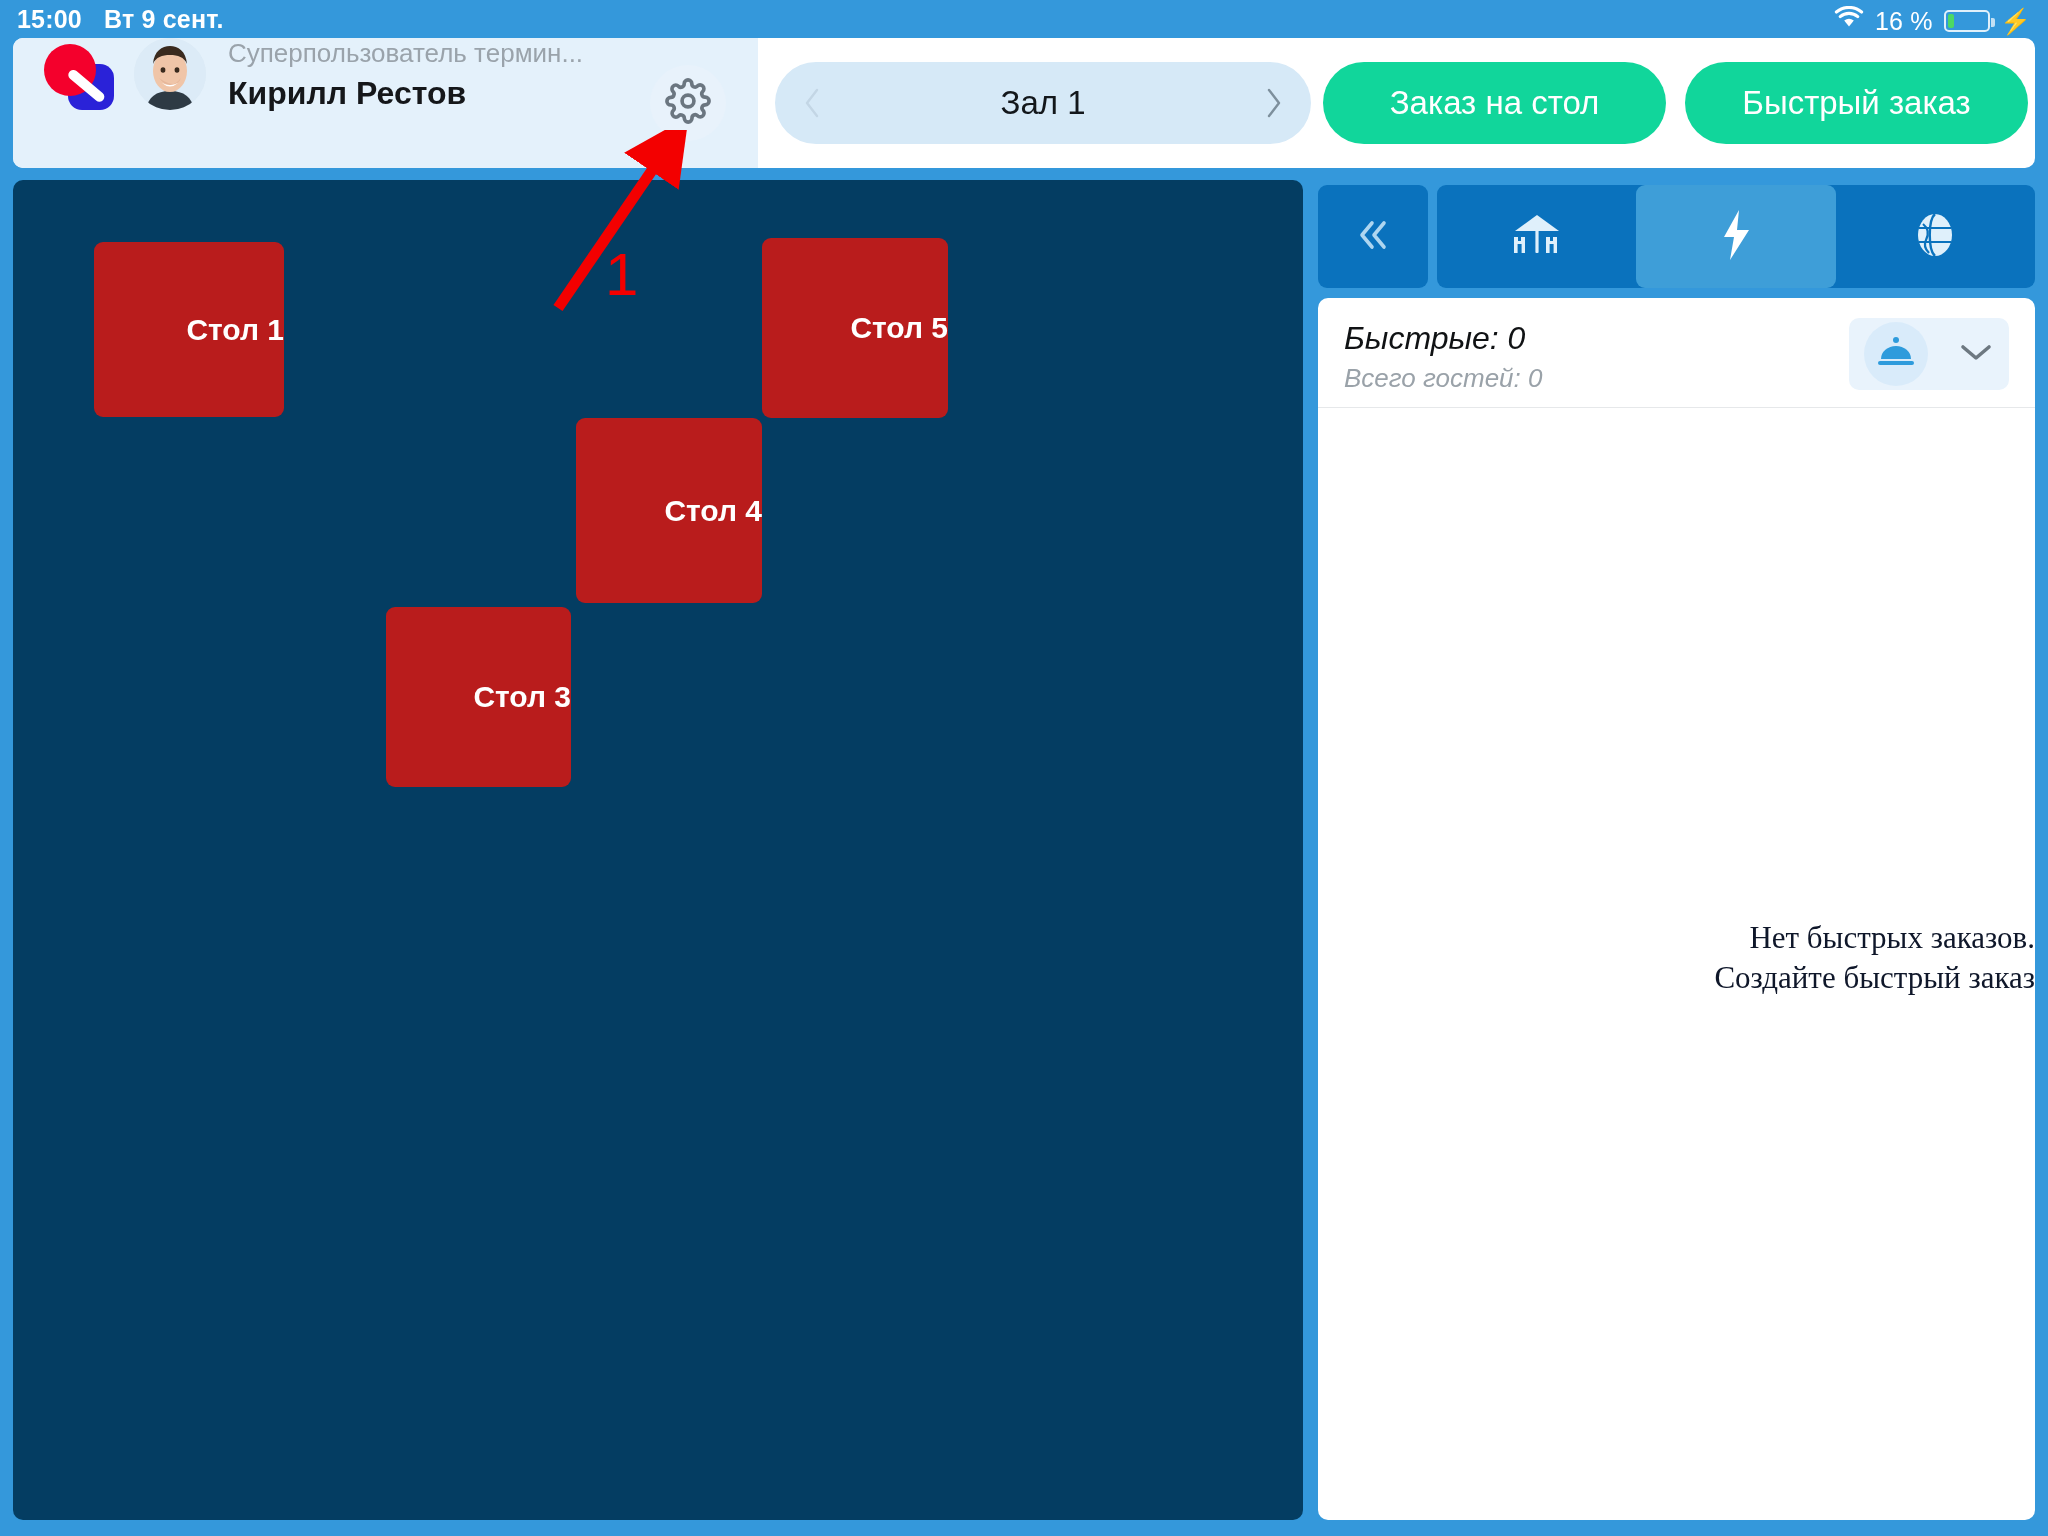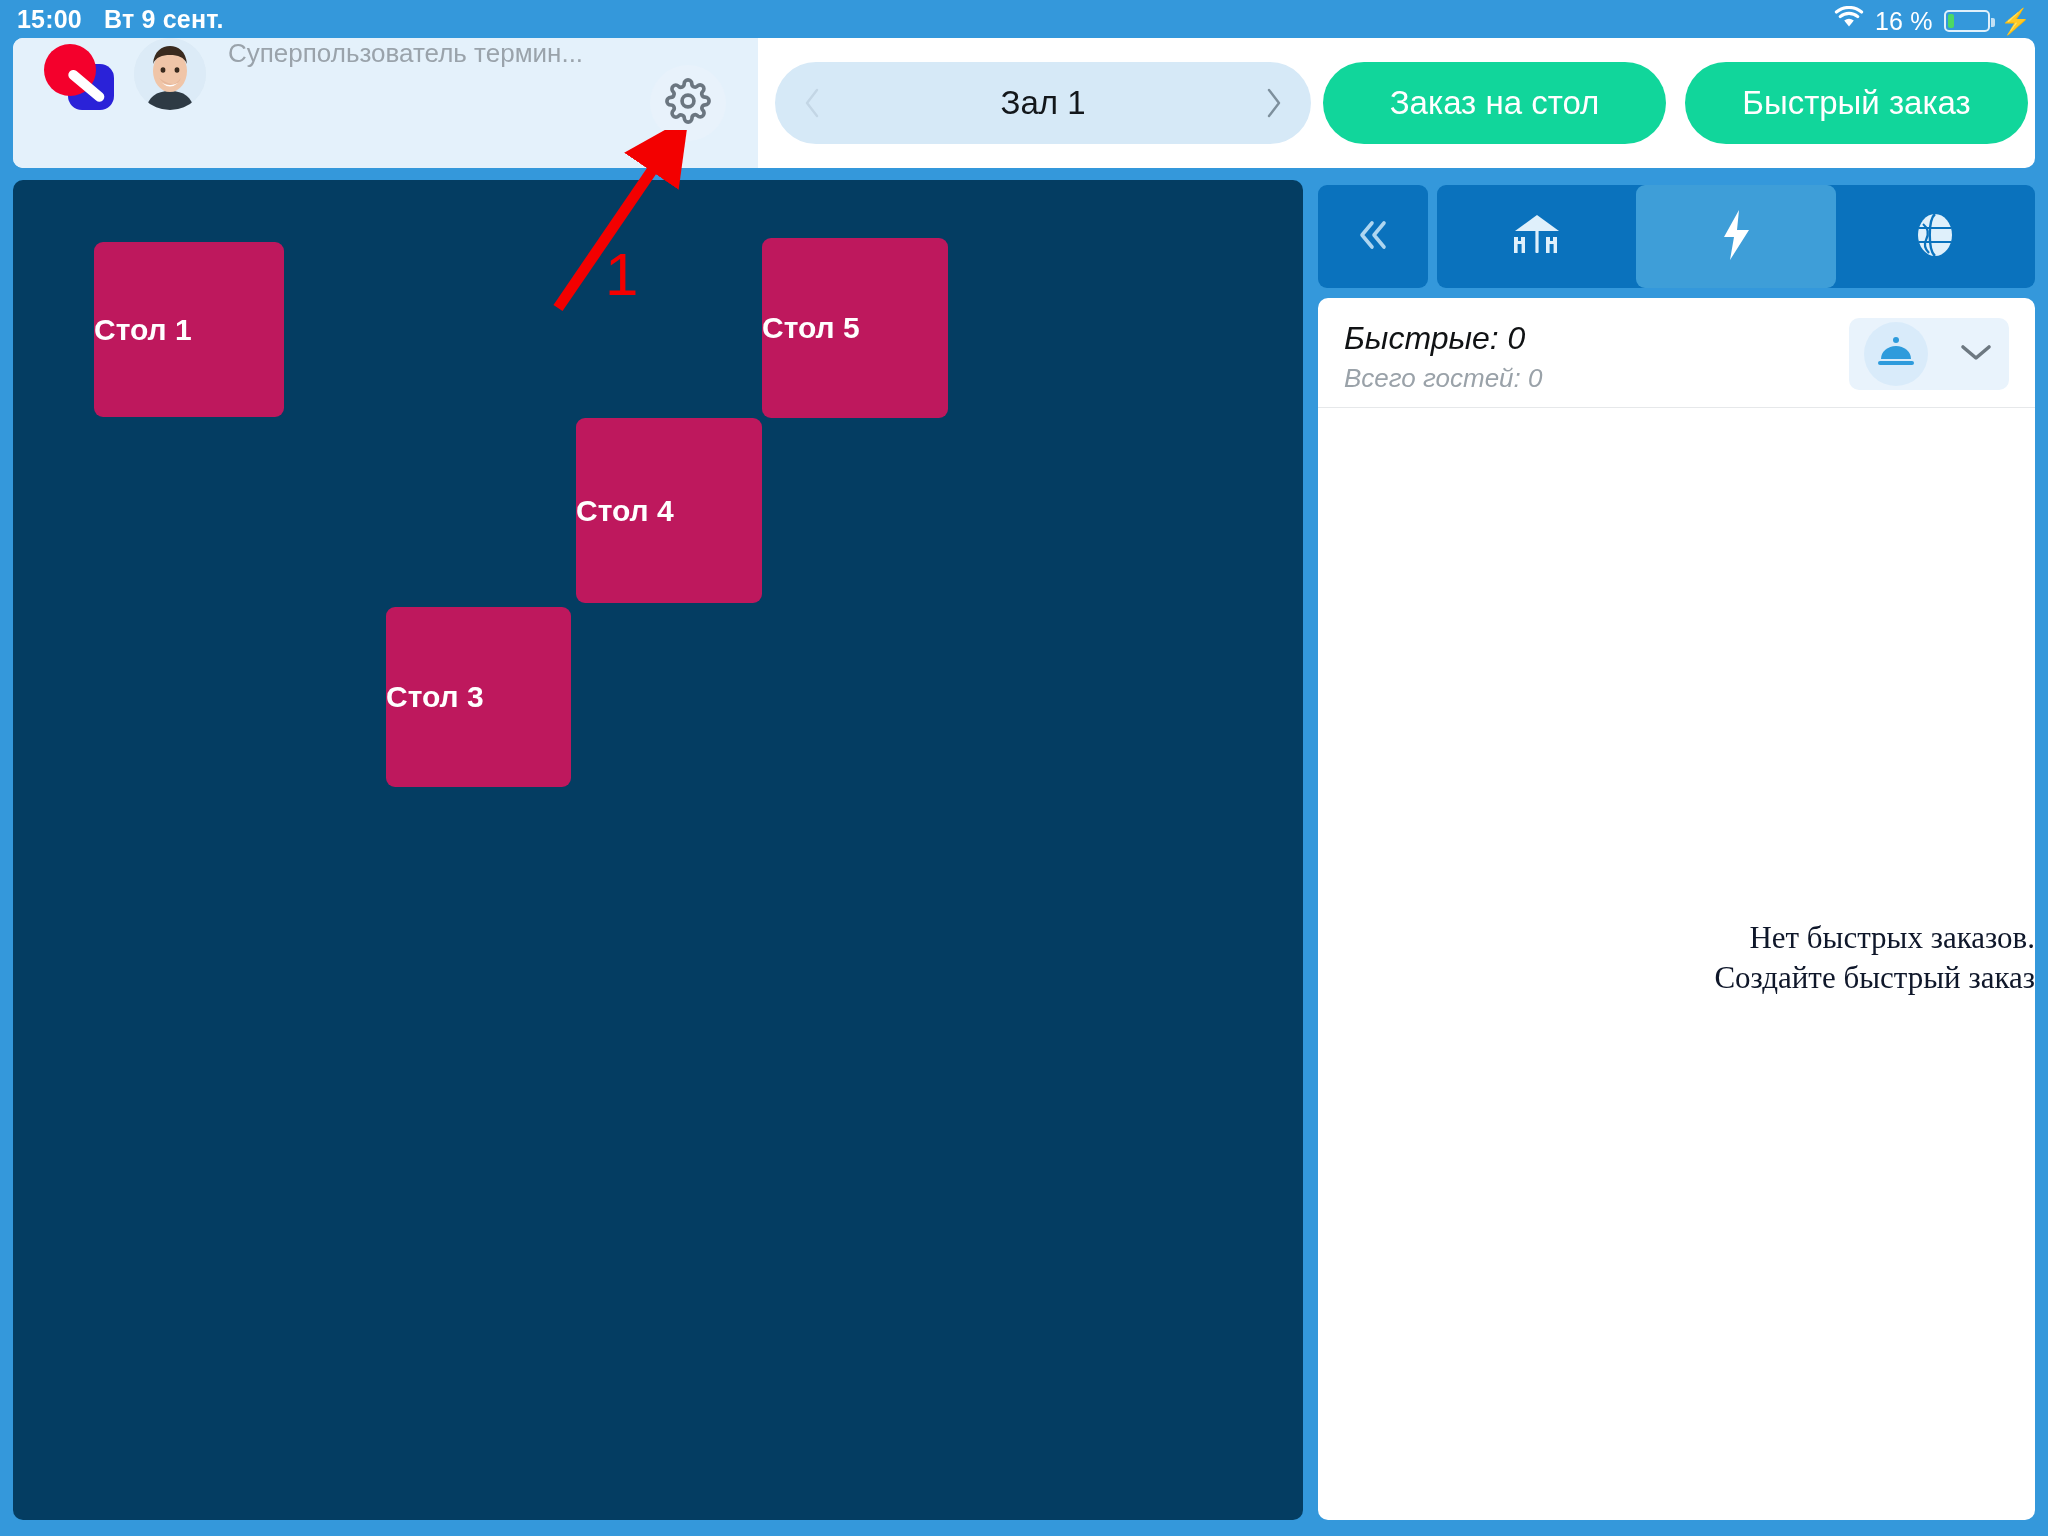--- a/index.html
+++ b/index.html
@@ -72,22 +72,22 @@
   }
   .gbtn-a { left: 1310px; width: 343px; }
   .gbtn-b { left: 1672px; width: 343px; }
 
   
   .floor {
     position: absolute; left: 13px; top: 180px; width: 1290px; height: 1340px;
     background: #043d62; border-radius: 10px; overflow: hidden;
   }
   .table-tile {
-    position: absolute; background: #be185d; border-radius: 9px;
-    display: flex; align-items: center; justify-content: flex-start;
+    position: absolute; background: #b91c1c; border-radius: 9px;
+    display: flex; align-items: center; justify-content: flex-end;
     color: #ffffff; font-size: 30px; font-weight: 700;
   }
 
   
   .anno { position: absolute; left: 540px; top: 130px; width: 260px; height: 190px; pointer-events: none; }
   .anno-num { position: absolute; left: 605px; top: 240px; color: #f30000; font-size: 60px; font-weight: 400; font-family: "Liberation Sans", sans-serif; }
 
   
   .collapse-btn {
     position: absolute; left: 1318px; top: 185px; width: 110px; height: 103px;
@@ -158,20 +158,21 @@
           <path d="M19 26 c1-13 9-18 17-18 s16 5 17 18 c-3-7-9-9-17-9 s-14 2-17 9z" fill="#3a2a1e"></path>
           <ellipse cx="29" cy="32" rx="2.4" ry="2.8" fill="#3a2a1e"></ellipse>
           <ellipse cx="43" cy="32" rx="2.4" ry="2.8" fill="#3a2a1e"></ellipse>
           <path d="M28 45 q8 7 16 0 q-8 4 -16 0z" fill="#fff"></path>
           <path d="M25 40 q11 14 22 0 q-5 12 -22 0z" fill="#d49a7e" opacity=".35"></path>
         </svg>
       </div>
 
       <div class="hdr-names">
         <div class="hdr-role">Суперпользователь термин...</div>
+        <div class="hdr-user">Кирилл Рестов</div>
       </div>
     </div>
 
     <div class="gear-btn">
       <span>
         <svg viewBox="0 0 24 24" fill="none" stroke="#6b7680" stroke-width="1.9" stroke-linecap="round" stroke-linejoin="round">
           <circle cx="12" cy="12" r="3.1"></circle>
           <path d="M19.4 15a1.65 1.65 0 0 0 .33 1.82l.06.06a2 2 0 1 1-2.83 2.83l-.06-.06a1.65 1.65 0 0 0-1.82-.33 1.65 1.65 0 0 0-1 1.51V21a2 2 0 1 1-4 0v-.09A1.65 1.65 0 0 0 9 19.4a1.65 1.65 0 0 0-1.82.33l-.06.06a2 2 0 1 1-2.83-2.83l.06-.06a1.65 1.65 0 0 0 .33-1.82 1.65 1.65 0 0 0-1.51-1H3a2 2 0 1 1 0-4h.09A1.65 1.65 0 0 0 4.6 9a1.65 1.65 0 0 0-.33-1.82l-.06-.06a2 2 0 1 1 2.83-2.83l.06.06a1.65 1.65 0 0 0 1.82.33H9a1.65 1.65 0 0 0 1-1.51V3a2 2 0 1 1 4 0v.09a1.65 1.65 0 0 0 1 1.51 1.65 1.65 0 0 0 1.82-.33l.06-.06a2 2 0 1 1 2.83 2.83l-.06.06a1.65 1.65 0 0 0-.33 1.82V9a1.65 1.65 0 0 0 1.51 1H21a2 2 0 1 1 0 4h-.09a1.65 1.65 0 0 0-1.51 1z"></path>
         </svg>
       </span>

